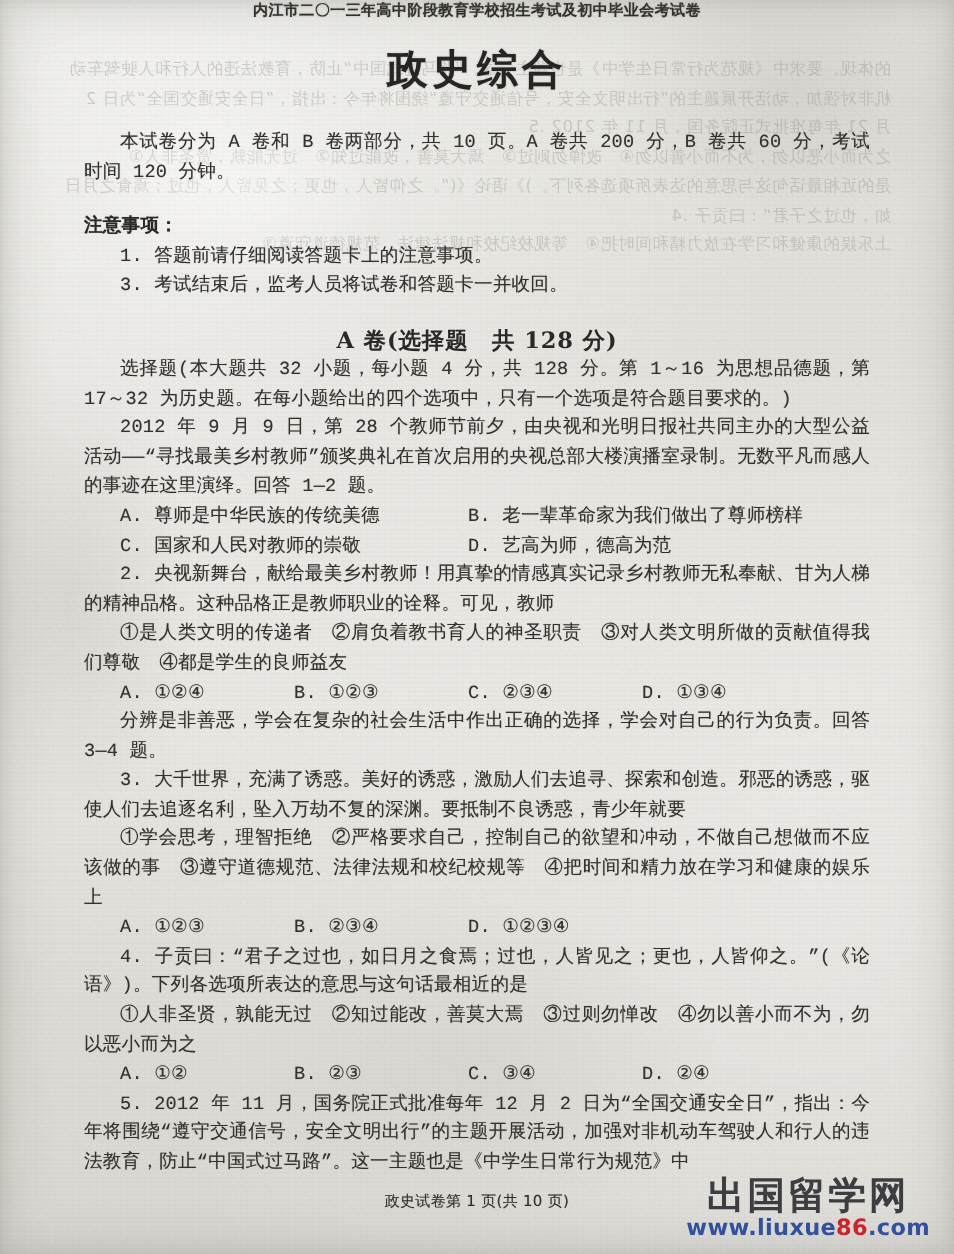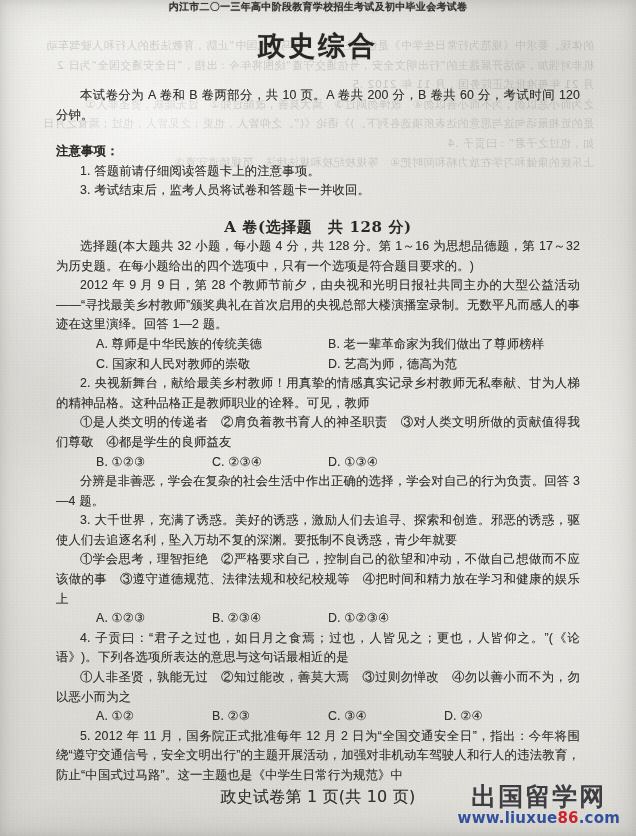--- a/index.html
+++ b/index.html
@@ -54,41 +54,41 @@
   }
   .subject-title{
     text-align:center;font-weight:bold;font-size:27px;letter-spacing:3px;
     color:#262523;margin-top:14px;
     font-family:"DejaVu Serif","Liberation Serif",serif;
     text-shadow:0 0 1px rgba(80,78,74,.5);
   }
   .para{
     color:#33322f;font-size:12.4px;line-height:19.6px;letter-spacing:.15px;
     text-align:justify;
-    font-family:Liberation Sans, sans-serif;
+    font-family:Liberation Mono, monospace;
     text-shadow:0 0 .6px rgba(70,68,64,.45);
   }
   .indent{text-indent:24px;}
   .intro{margin-top:22px;}
   .notes-title{margin-top:17px;font-weight:bold;color:#2b2a27;}
   .note-line{margin-left:24px;}
   .sec-header{
     text-align:center;font-weight:bold;font-size:15px;margin-top:17px;
     color:#2a2927;letter-spacing:.6px;
     font-family:"DejaVu Serif","Liberation Serif",serif;
   }
   .q{margin-top:0;}
-  .opts{display:flex;margin-left:40px;}
+  .opts{display:flex;margin-left:24px;}
   .opts > div{flex:0 0 auto;}
   .w-half{width:232px;}
   .w-quarter{width:116px;}
 
   .footer{
     position:absolute;left:0;right:0;bottom:28px;z-index:3;
-    text-align:center;font-size:16px;color:#33322f;letter-spacing:.2px;
+    text-align:center;font-size:10px;color:#33322f;letter-spacing:.2px;
     font-family:"DejaVu Sans","Liberation Sans",sans-serif;
     text-shadow:0 0 .6px rgba(70,68,64,.45);
   }
   .watermark{
     position:absolute;right:16px;bottom:10px;z-index:4;text-align:center;
     line-height:1;
   }
   .wm-cn{
     font-size:25px;font-weight:bold;color:#3d3d42;letter-spacing:2px;
     font-family:"DejaVu Serif","Liberation Serif",serif;
@@ -139,20 +139,21 @@
       <div>B. 老一辈革命家为我们做出了尊师榜样</div>
     </div>
     <div class="para opts">
       <div class="w-half">C. 国家和人民对教师的崇敬</div>
       <div>D. 艺高为师，德高为范</div>
     </div>
 
     <div class="para indent q">2. 央视新舞台，献给最美乡村教师！用真挚的情感真实记录乡村教师无私奉献、甘为人梯的精神品格。这种品格正是教师职业的诠释。可见，教师</div>
     <div class="para indent">①是人类文明的传递者　②肩负着教书育人的神圣职责　③对人类文明所做的贡献值得我们尊敬　④都是学生的良师益友</div>
     <div class="para opts">
+      <div class="w-quarter">A. ①②④</div>
       <div class="w-quarter">B. ①②③</div>
       <div class="w-quarter">C. ②③④</div>
       <div>D. ①③④</div>
     </div>
 
     <div class="para indent">分辨是非善恶，学会在复杂的社会生活中作出正确的选择，学会对自己的行为负责。回答 3—4 题。</div>
 
     <div class="para indent q">3. 大千世界，充满了诱惑。美好的诱惑，激励人们去追寻、探索和创造。邪恶的诱惑，驱使人们去追逐名利，坠入万劫不复的深渊。要抵制不良诱惑，青少年就要</div>
     <div class="para indent">①学会思考，理智拒绝　②严格要求自己，控制自己的欲望和冲动，不做自己想做而不应该做的事　③遵守道德规范、法律法规和校纪校规等　④把时间和精力放在学习和健康的娱乐上</div>
     <div class="para opts">

